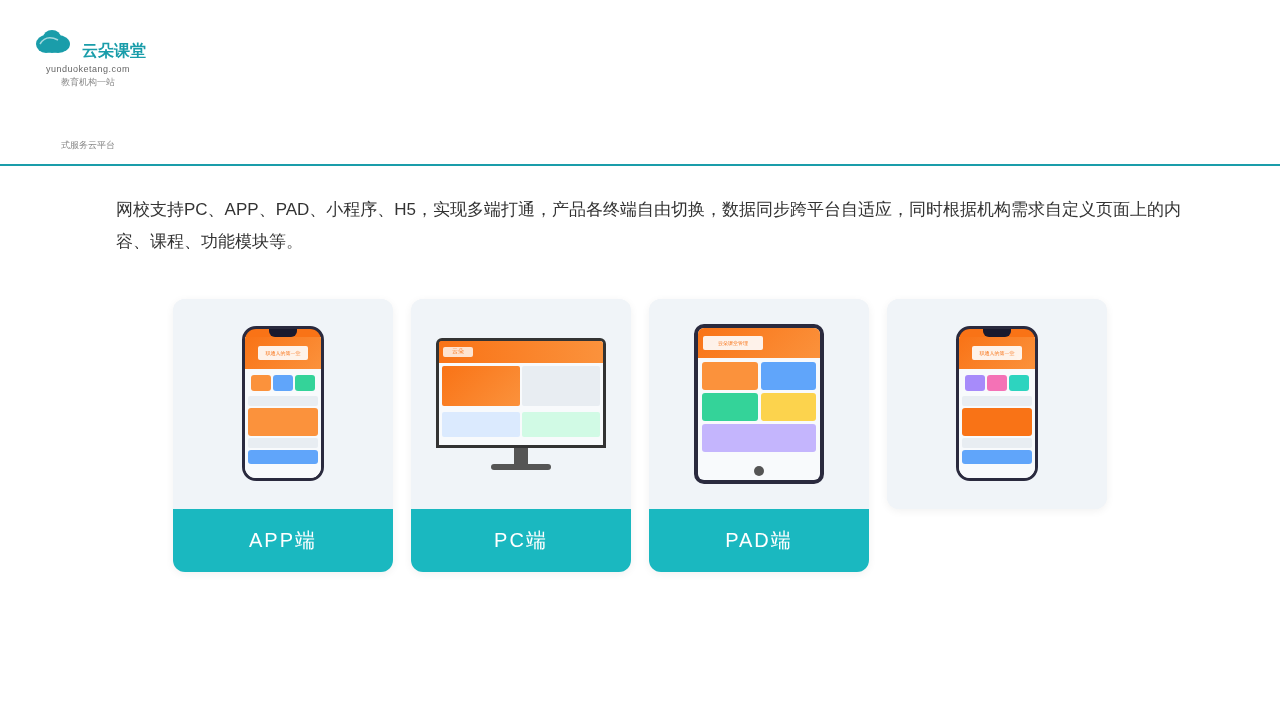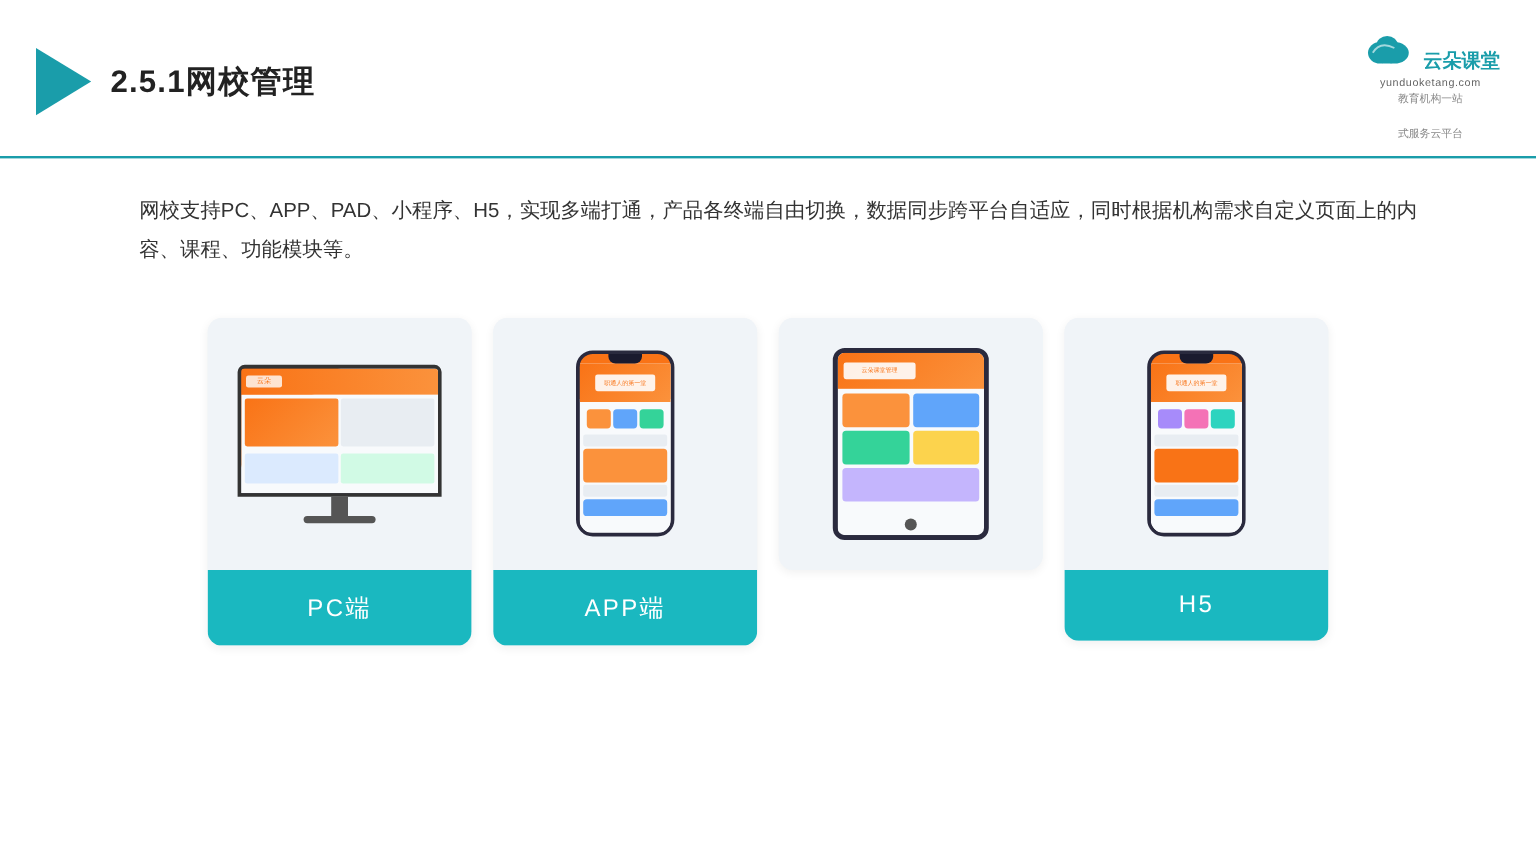--- a/index.html
+++ b/index.html
@@ -290,76 +290,49 @@
       position: absolute;
       bottom: 4px;
       left: 50%;
       transform: translateX(-50%);
     }
   </style>
 </head>
 <body>
 
 <div class="header">
-  <div class="header-left">
-    <div class="logo-triangle"></div>
-    <h1 class="page-title">2.5.1网校管理</h1>
-  </div>
   <div class="brand-logo">
     <div class="brand-logo-icon">
       <div class="cloud-shape">
         <svg viewBox="0 0 48 28" fill="none">
           <ellipse cx="16" cy="18" rx="10" ry="9" fill="#1a9daa"></ellipse>
           <ellipse cx="28" cy="18" rx="12" ry="9" fill="#1a9daa"></ellipse>
           <ellipse cx="22" cy="12" rx="9" ry="8" fill="#1a9daa"></ellipse>
           <ellipse cx="22" cy="18" rx="14" ry="9" fill="#1a9daa"></ellipse>
 
           <path d="M10 18 Q16 8 28 14" stroke="white" stroke-width="1.5" fill="none" opacity="0.6"></path>
         </svg>
       </div>
       <div>
         <div style="font-size:16px;font-weight:700;color:#1a9daa;margin-top:23px;">云朵课堂</div>
       </div>
     </div>
     <div style="font-size:9px;color:#666;letter-spacing:0.5px;text-align:left;">yunduoketang.com</div>
     <div style="display:flex;gap:16px;flex-direction:column;">
       <span style="font-size:9px;color:#888;">教育机构一站</span>
-      <span style="font-size:9px;color:#888;">式服务云平台</span>
+      <span style="font-size:9px;color:#888;margin-top:34px;">式服务云平台</span>
     </div>
   </div>
 </div>
 
 <div class="description">
   <p>网校支持PC、APP、PAD、小程序、H5，实现多端打通，产品各终端自由切换，数据同步跨平台自适应，同时根据机构需求自定义页面上的内容、课程、功能模块等。</p>
 </div>
 
 <div class="cards-container">
-
-  <div class="card">
-    <div class="card-image-area">
-      <div class="monitor-wrap">
-        <div class="monitor-body">
-          <div class="monitor-screen">
-            <div class="monitor-screen-top">
-              <div style="width:30px;height:10px;background:white;border-radius:2px;opacity:0.8;font-size:6px;color:#f97316;display:flex;align-items:center;justify-content:center;">云朵</div>
-            </div>
-            <div class="monitor-screen-content">
-              <div style="background:linear-gradient(135deg,#f97316,#fb923c);border-radius:2px;height:40px;"></div>
-              <div style="background:#e8edf2;border-radius:2px;height:40px;"></div>
-              <div style="background:#dbeafe;border-radius:2px;height:25px;"></div>
-              <div style="background:#d1fae5;border-radius:2px;height:25px;"></div>
-            </div>
-          </div>
-        </div>
-        <div class="monitor-stand-neck"></div>
-        <div class="monitor-stand-base"></div>
-      </div>
-    </div>
-    <div class="card-label">PC端</div>
-  </div>
 
   <div class="card">
     <div class="card-image-area">
       <div class="phone-wrap">
         <div class="phone-body">
           <div class="phone-notch"></div>
           <div class="phone-screen">
             <div class="phone-screen-inner">
               <div class="phone-screen-header">
                 <div style="width:50px;height:14px;background:white;border-radius:2px;opacity:0.9;font-size:5px;color:#f97316;display:flex;align-items:center;justify-content:center;">职通人的第一堂</div>
@@ -378,38 +351,62 @@
             </div>
           </div>
         </div>
       </div>
     </div>
     <div class="card-label">APP端</div>
   </div>
 
   <div class="card">
     <div class="card-image-area">
+      <div class="monitor-wrap">
+        <div class="monitor-body">
+          <div class="monitor-screen">
+            <div class="monitor-screen-top">
+              <div style="width:30px;height:10px;background:white;border-radius:2px;opacity:0.8;font-size:6px;color:#f97316;display:flex;align-items:center;justify-content:center;">云朵</div>
+            </div>
+            <div class="monitor-screen-content">
+              <div style="background:linear-gradient(135deg,#f97316,#fb923c);border-radius:2px;height:40px;"></div>
+              <div style="background:#e8edf2;border-radius:2px;height:40px;"></div>
+              <div style="background:#dbeafe;border-radius:2px;height:25px;"></div>
+              <div style="background:#d1fae5;border-radius:2px;height:25px;"></div>
+            </div>
+          </div>
+        </div>
+        <div class="monitor-stand-neck"></div>
+        <div class="monitor-stand-base"></div>
+      </div>
+    </div>
+    <div class="card-label">PC端</div>
+  </div>
+
+  <div class="card">
+    <div class="card-image-area">
       <div class="tablet-wrap">
         <div class="tablet-body">
           <div class="tablet-screen">
             <div class="tablet-screen-header">
               <div style="width:60px;height:14px;background:white;border-radius:2px;opacity:0.9;font-size:5px;color:#f97316;display:flex;align-items:center;justify-content:center;">云朵课堂管理</div>
             </div>
             <div class="tablet-screen-body">
               <div class="tablet-block" style="background:#fb923c;"></div>
               <div class="tablet-block" style="background:#60a5fa;"></div>
               <div class="tablet-block" style="background:#34d399;"></div>
               <div class="tablet-block" style="background:#fcd34d;"></div>
               <div class="tablet-block" style="background:#c4b5fd;grid-column:span 2;"></div>
             </div>
           </div>
           <div class="tablet-home-btn"></div>
         </div>
       </div>
     </div>
+    <div class="card-label">PAD端</div>
   </div>
 
 
   <div class="card">
     <div class="card-image-area">
       <div class="phone-wrap">
         <div class="phone-body">
           <div class="phone-notch"></div>
           <div class="phone-screen">
             <div class="phone-screen-inner">
@@ -425,16 +422,15 @@
                 <div class="phone-row"></div>
                 <div class="phone-row phone-row-orange" style="height:28px;border-radius:3px;background:#f97316;"></div>
                 <div class="phone-row"></div>
                 <div class="phone-row" style="height:14px;border-radius:3px;background:#60a5fa;"></div>
               </div>
             </div>
           </div>
         </div>
       </div>
     </div>
-    <div class="card-label">H5</div>
   </div>
 
 </div>
 
 </body></html>

